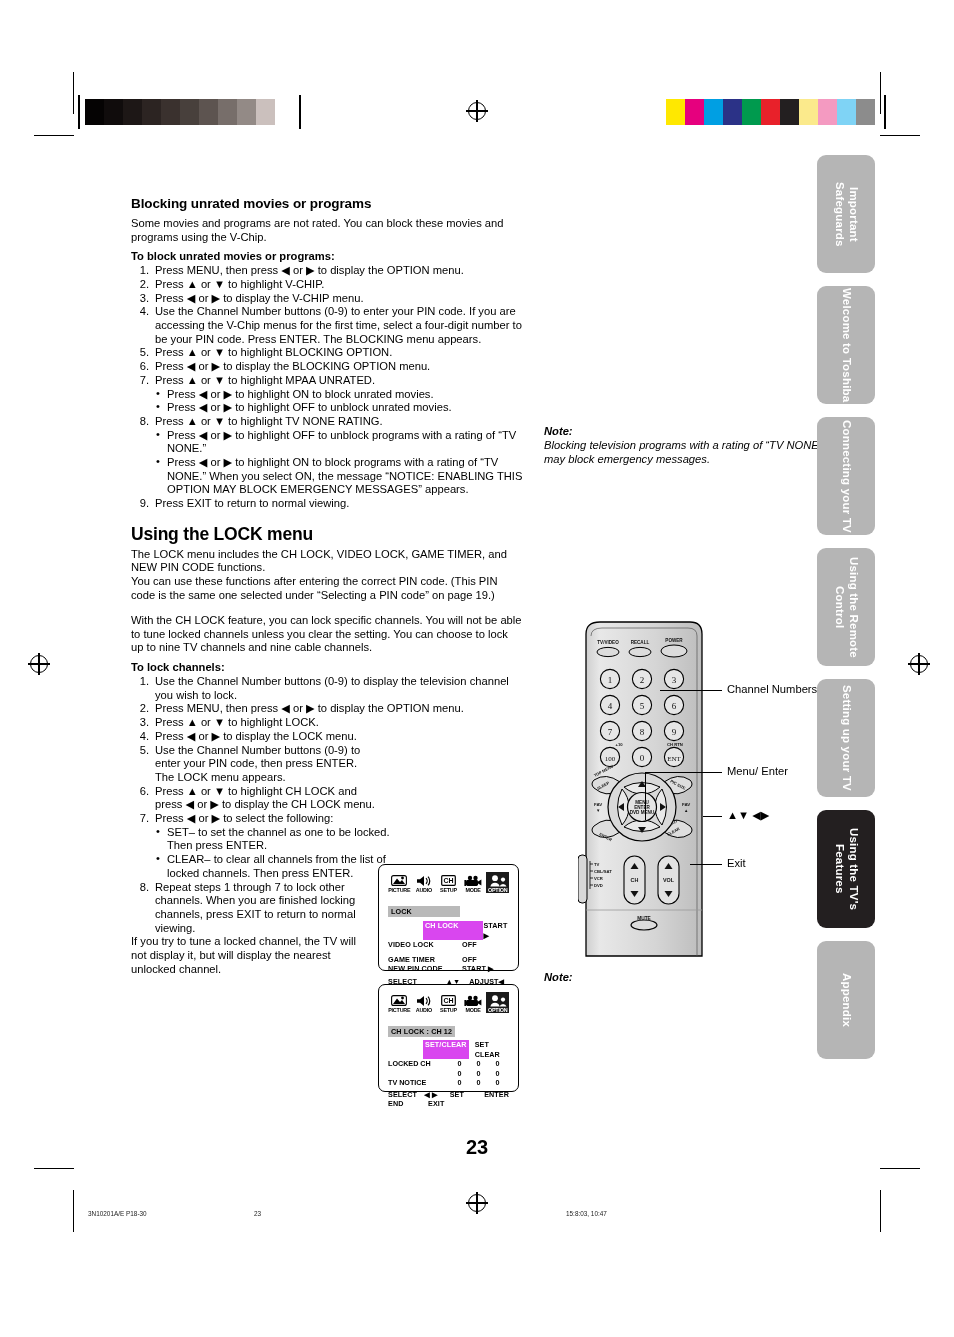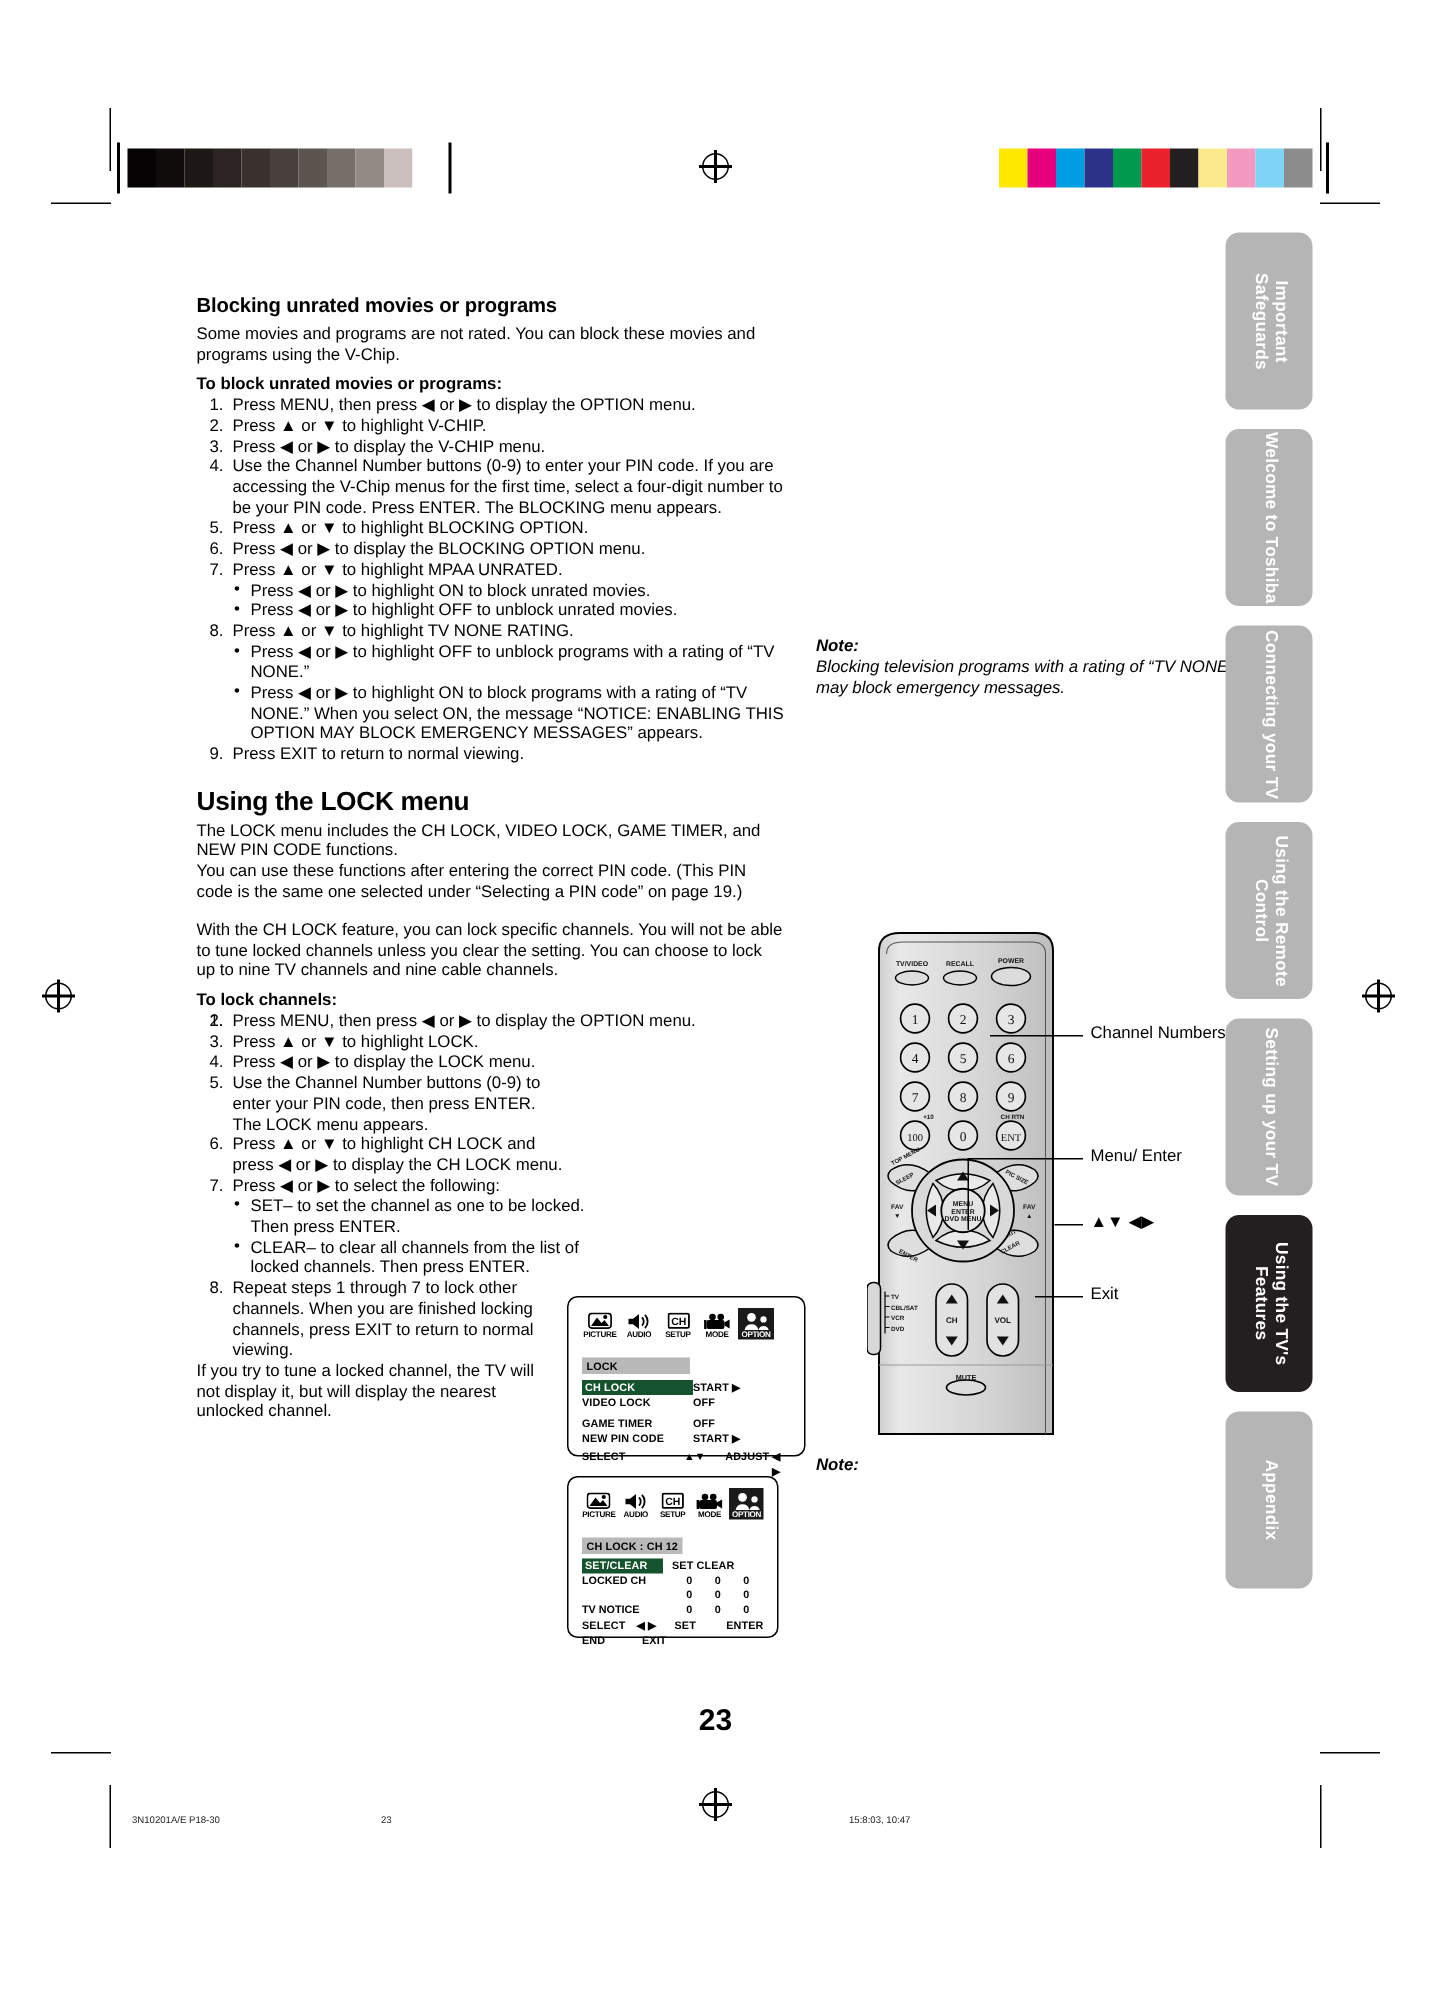--- a/index.html
+++ b/index.html
@@ -47,21 +47,21 @@
   
   .osd{position:absolute;background:#fff;border:1.3px solid #000;border-radius:7px;box-sizing:border-box;padding:7px 9px 6px 9px;}
   .osd .iconrow{display:flex;gap:2px;align-items:flex-end;margin-bottom:7px;}
   .ic{width:24px;height:21px;position:relative;display:flex;flex-direction:column;justify-content:flex-end;align-items:center;}
   .ic .glyph{height:13px;display:flex;align-items:center;justify-content:center;}
   .ic .cap{font-size:5.4px;font-weight:bold;letter-spacing:-0.2px;line-height:6px;}
   .ic.inv{background:#1a1a1a;}
   .ic.inv .cap{color:#fff;}
   .osd .ttl{font-size:7.2px;font-weight:bold;letter-spacing:0.1px;}
   .osd .rowline{display:flex;font-size:7.2px;font-weight:bold;letter-spacing:0.1px;line-height:9.5px;}
-  .hl{background:#14532d;color:#fff;padding:0 2px;}
+  .hl{background:#d946ef;color:#fff;padding:0 2px;margin-left:35px;}
   .gray{background:#b9b9b9;}
   .lbl{width:74px;}
   .osd .small{font-size:7.2px;font-weight:bold;}
 
   
   .remote{position:absolute;left:578px;top:620px;width:132px;height:340px;}
   .leaderline{position:absolute;background:#000;height:1px;}
   .calloutTxt{position:absolute;font-size:11.2px;line-height:13.5px;}
 
   
@@ -158,21 +158,21 @@
     <h1 class="big">Using the LOCK menu</h1>
     <p class="body" style="margin-bottom:0">The LOCK menu includes the CH LOCK, VIDEO LOCK, GAME TIMER, and NEW PIN CODE functions.</p>
     <p class="body">You can use these functions after entering the correct PIN code. (This PIN code is the same one selected under “Selecting a PIN code” on page 19.)</p>
 
     <div class="gap" style="height:6px;"></div>
 
     <p class="body">With the CH LOCK feature, you can lock specific channels. You will not be able to tune locked channels unless you clear the setting. You can choose to lock up to nine TV channels and nine cable channels.</p>
     <p class="lead">To lock channels:</p>
 
     <ol class="steps">
-      <li><span class="num">1.</span></li>
+      <li><span class="num">1.</span><span>Use the Channel Number buttons (0-9) to display the television channel you wish to lock.</span></li>
       <li><span class="num">2.</span><span>Press MENU, then press ◀ or ▶ to display the OPTION menu.</span></li>
       <li><span class="num">3.</span><span>Press ▲ or ▼ to highlight LOCK.</span></li>
       <li><span class="num">4.</span><span>Press ◀ or ▶ to display the LOCK menu.</span></li>
       <li style="width:222px;"><span class="num">5.</span><span>Use the Channel Number buttons (0-9) to enter your PIN code, then press ENTER. The LOCK menu appears.</span></li>
       <li style="width:222px;"><span class="num">6.</span><span>Press ▲ or ▼ to highlight CH LOCK and press ◀ or ▶ to display the CH LOCK menu.</span></li>
       <li style="width:240px;"><span class="num">7.</span><span>Press ◀ or ▶ to select the following:</span>
         <ul class="bullets">
           <li><span>SET– to set the channel as one to be locked. Then press ENTER.</span></li>
           <li><span>CLEAR– to clear all channels from the list of locked channels. Then press ENTER.</span></li>
         </ul>
@@ -184,21 +184,21 @@
 
   <div class="note" style="left:544px;top:424px;">
     <b>Note:</b>
     <span>Blocking television programs with a rating of “TV NONE” may block emergency messages.</span>
   </div>
 
   <div class="note" style="left:544px;top:970px;">
     <b>Note:</b>
   </div>
 
-  <div class="osd" style="left:378px;top:864px;width:159px;height:107px;">
+  <div class="osd" style="left:378px;top:864px;width:141px;height:107px;">
     <div class="iconrow" id="icons1">
         <div class="ic">
           <div class="glyph">
             <svg width="16" height="11" viewBox="0 0 16 11">
               <rect x="0.6" y="0.6" width="14.8" height="9.8" rx="2" fill="#fff" stroke="#000" stroke-width="1.1"></rect>
               <path d="M2 9 L6 3.4 L9 7 L11 5 L14 9 Z" fill="#000"></path>
               <circle cx="11.5" cy="3" r="1.4" fill="#000"></circle>
             </svg>
           </div>
           <div class="cap">PICTURE</div>

